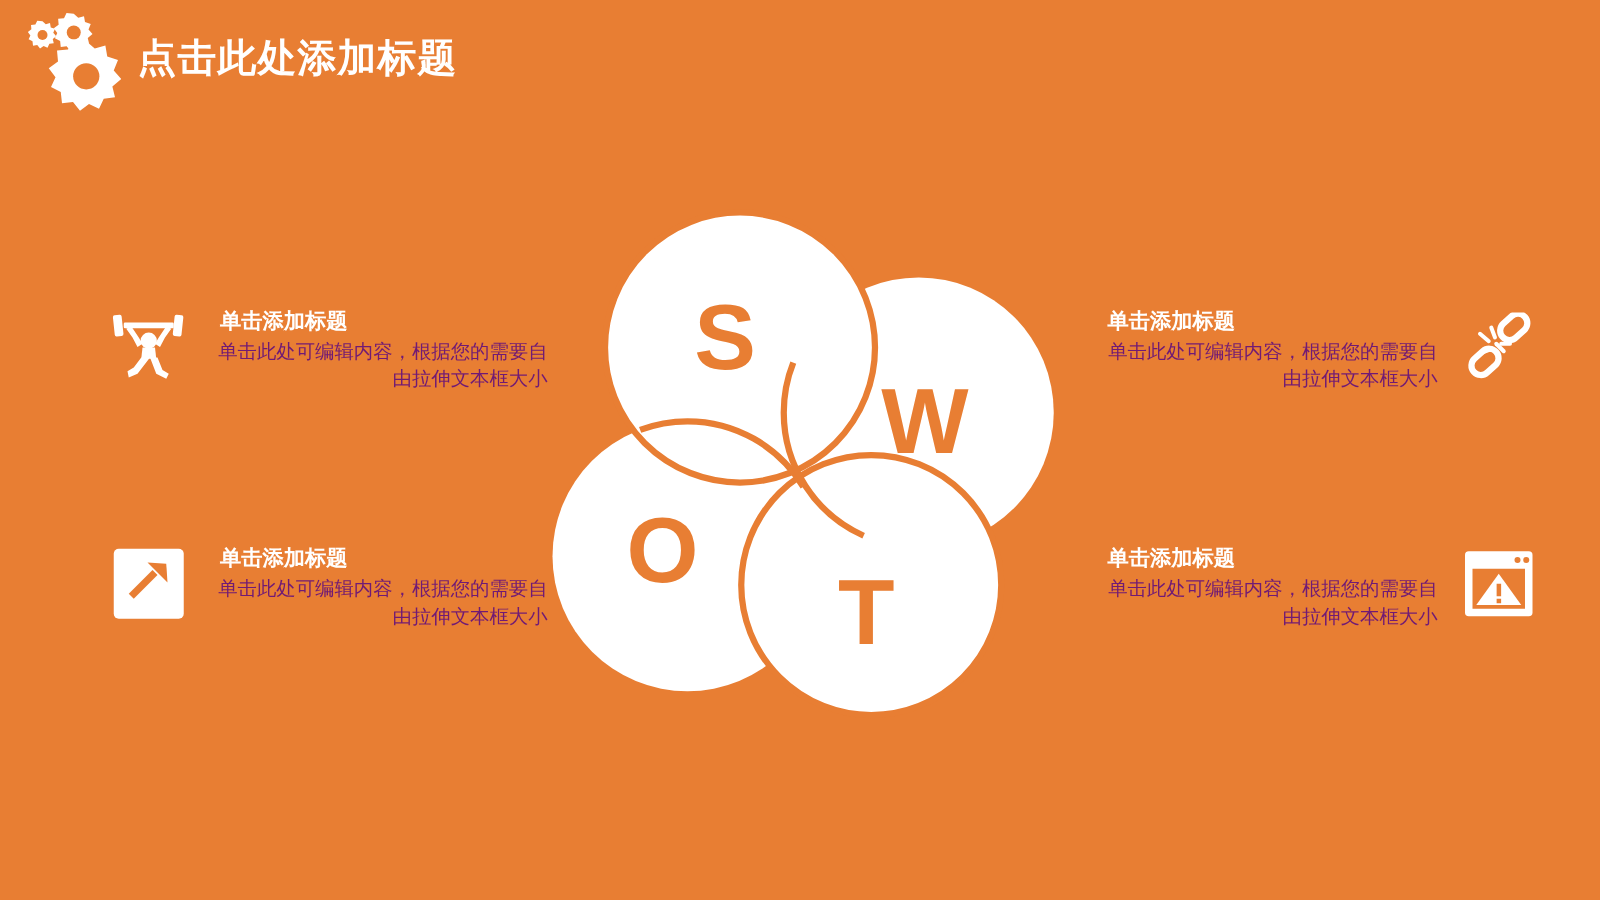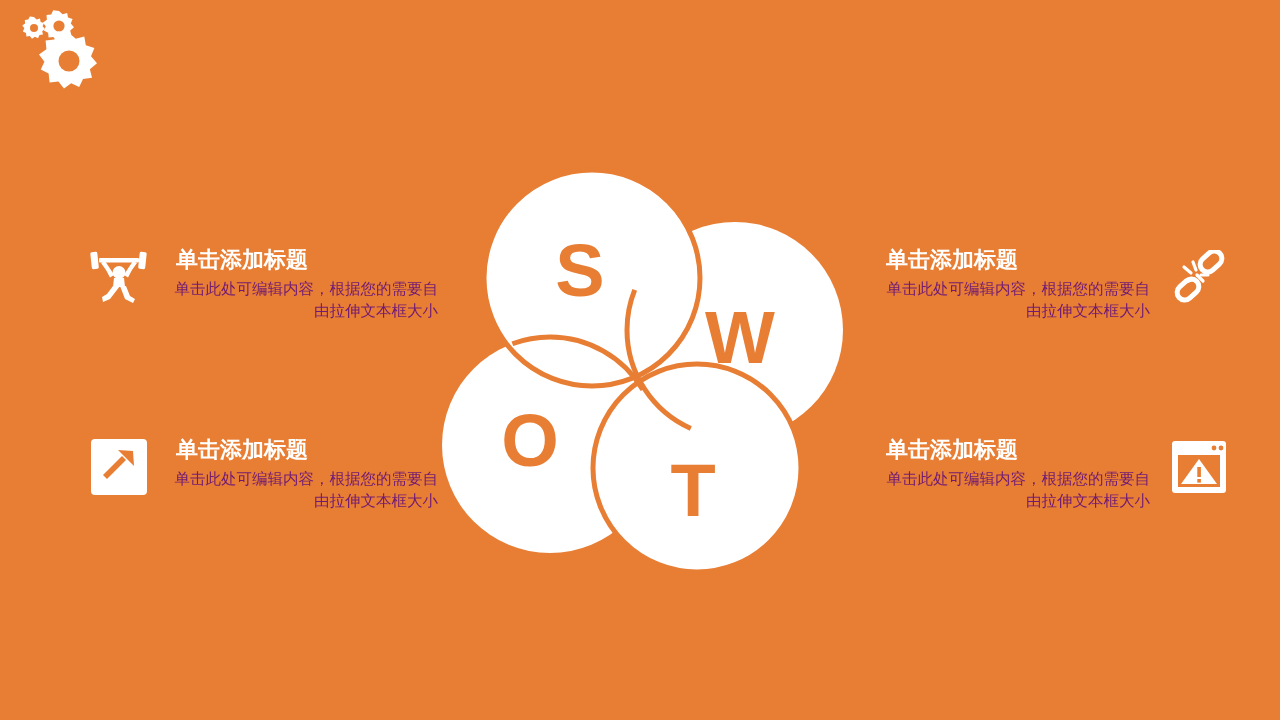--- a/index.html
+++ b/index.html
@@ -58,21 +58,21 @@
     height: 62px;
     display: flex;
     align-items: center;
     justify-content: center;
   }
   .feature-text {
     display: flex;
     flex-direction: column;
   }
   .feature-title {
-    font-size: 22px;
+    font-size: 17px;
     font-weight: bold;
     color: #ffffff;
     line-height: 1.25;
     margin-bottom: 4px;
     white-space: nowrap;
   }
   .feature-body {
     font-size: 15.5px;
     color: #701a75;
     line-height: 1.42;
@@ -145,20 +145,21 @@
           <path d="M0,-28 L6.8,-22.2 L15.3,-24.6 L16.8,-15.8 L25.4,-13
                    L22,-4.7 L28,2.2 L20.9,8.2 L23,16.8 L14,17.9 L10.2,26
                    L2.2,22.2 L-5,27.6 L-10.6,20.5 L-19.4,21.6 L-20.4,12.6
                    L-28.2,8.6 L-24.6,0.8 L-30,-6.4 L-22.6,-11.8 L-23.4,-20.6
                    L-14.6,-21.5 L-10.8,-29.4 Z"></path>
           <circle cx="0" cy="0" r="10.5" fill="#E87E33"></circle>
         </g>
       </svg>
     </div>
 
+    <div class="slide-title">点击此处添加标题</div>
   </div>
 
   <div class="swot">
     <svg width="430" height="430" viewBox="0 0 430 430" aria-hidden="true">
       <defs>
         
       </defs>
 
       <circle cx="120" cy="290" r="108" fill="#ffffff" stroke="#E87E33" stroke-width="0"></circle>
 

